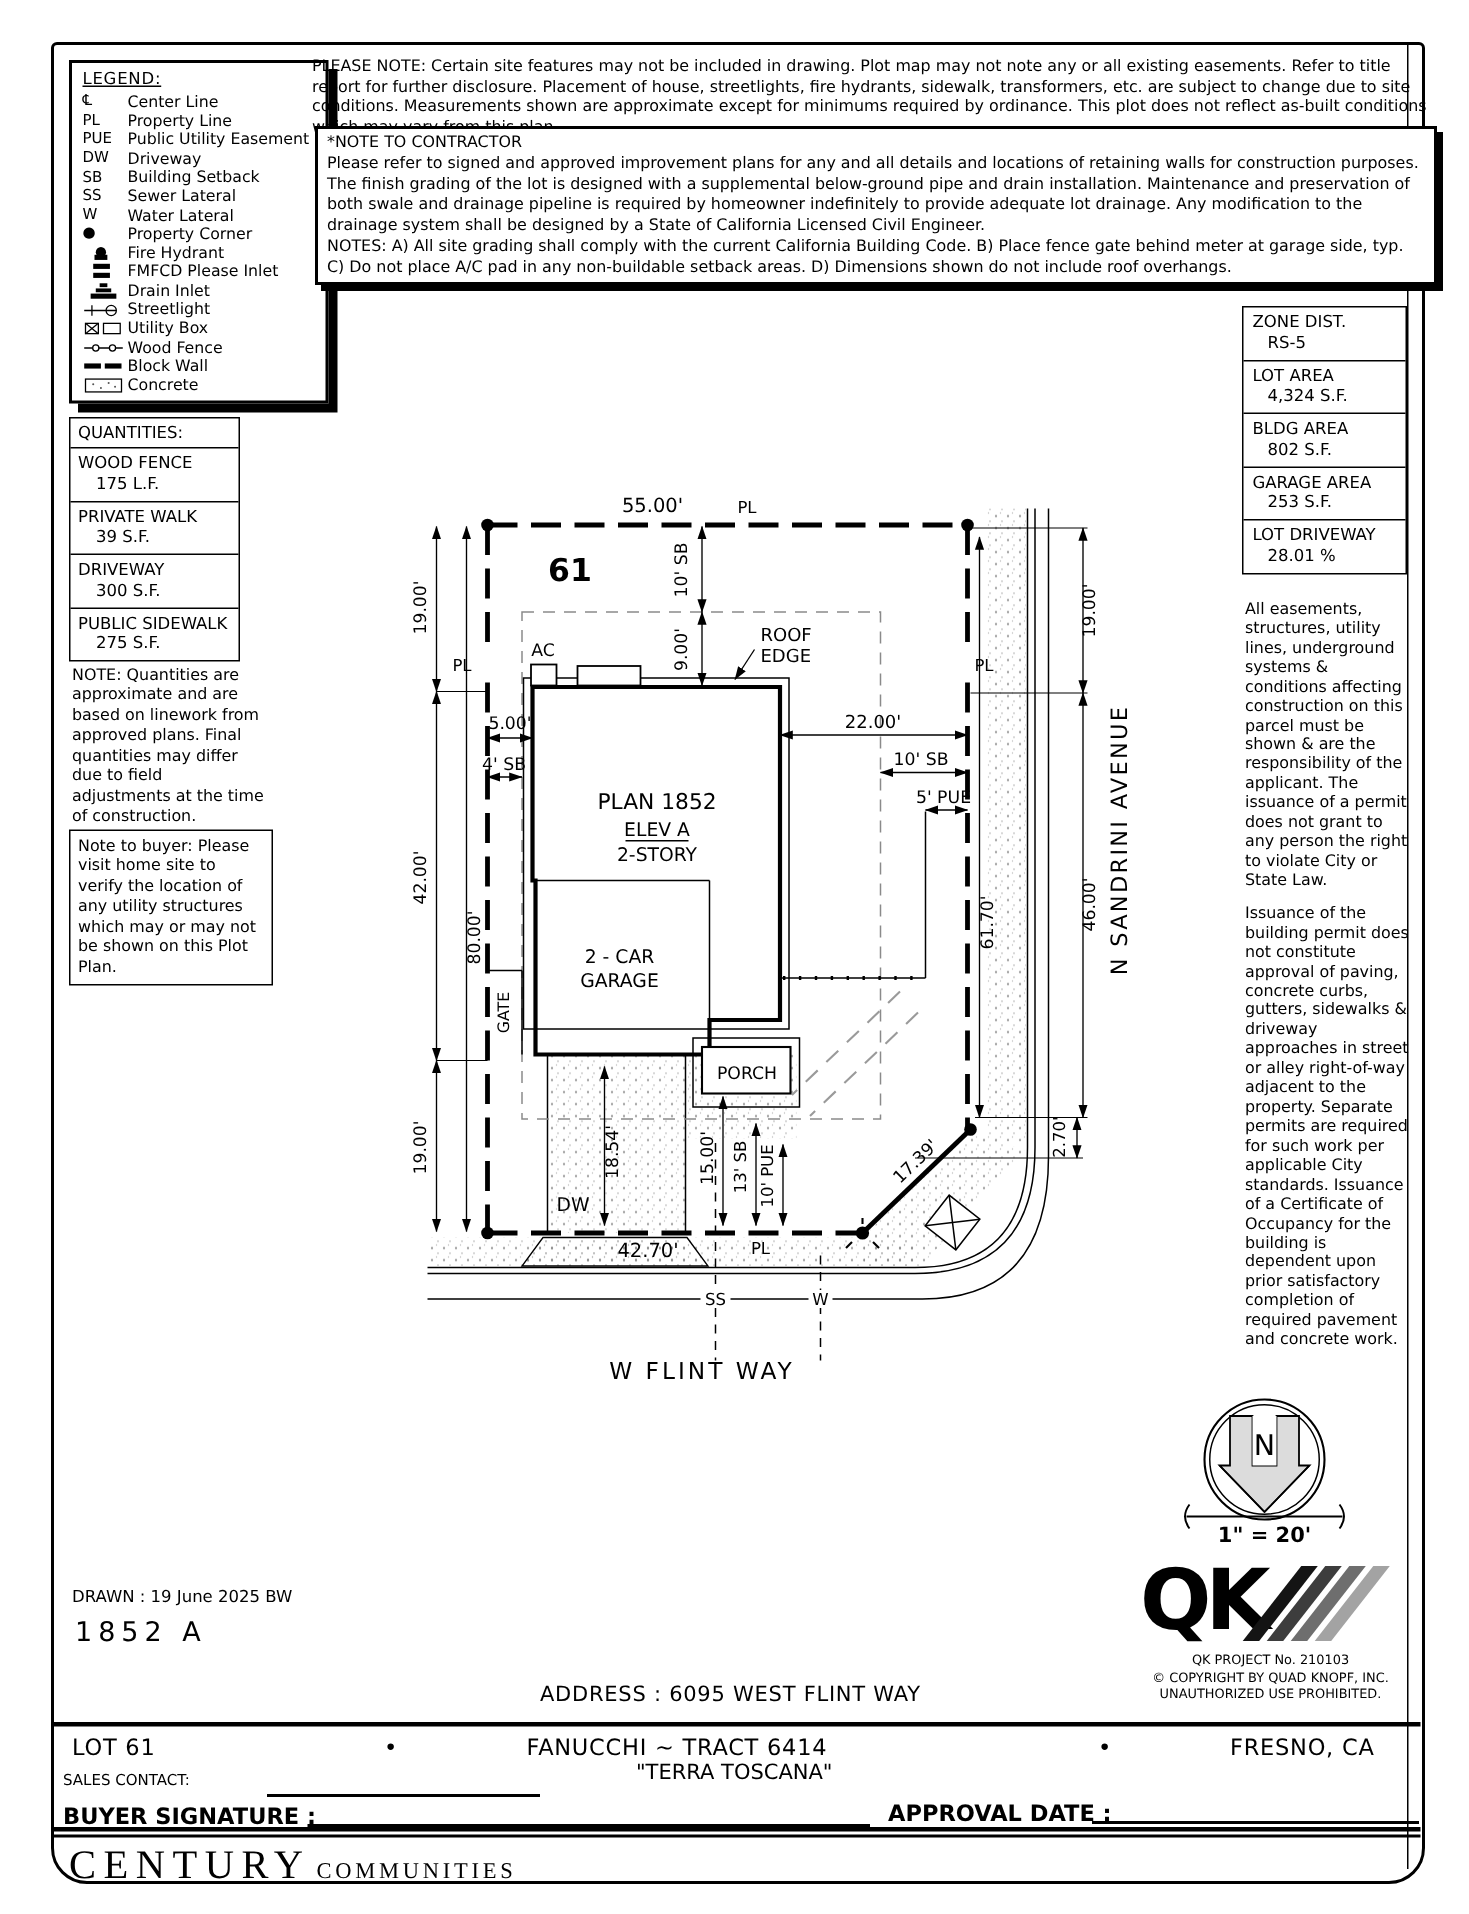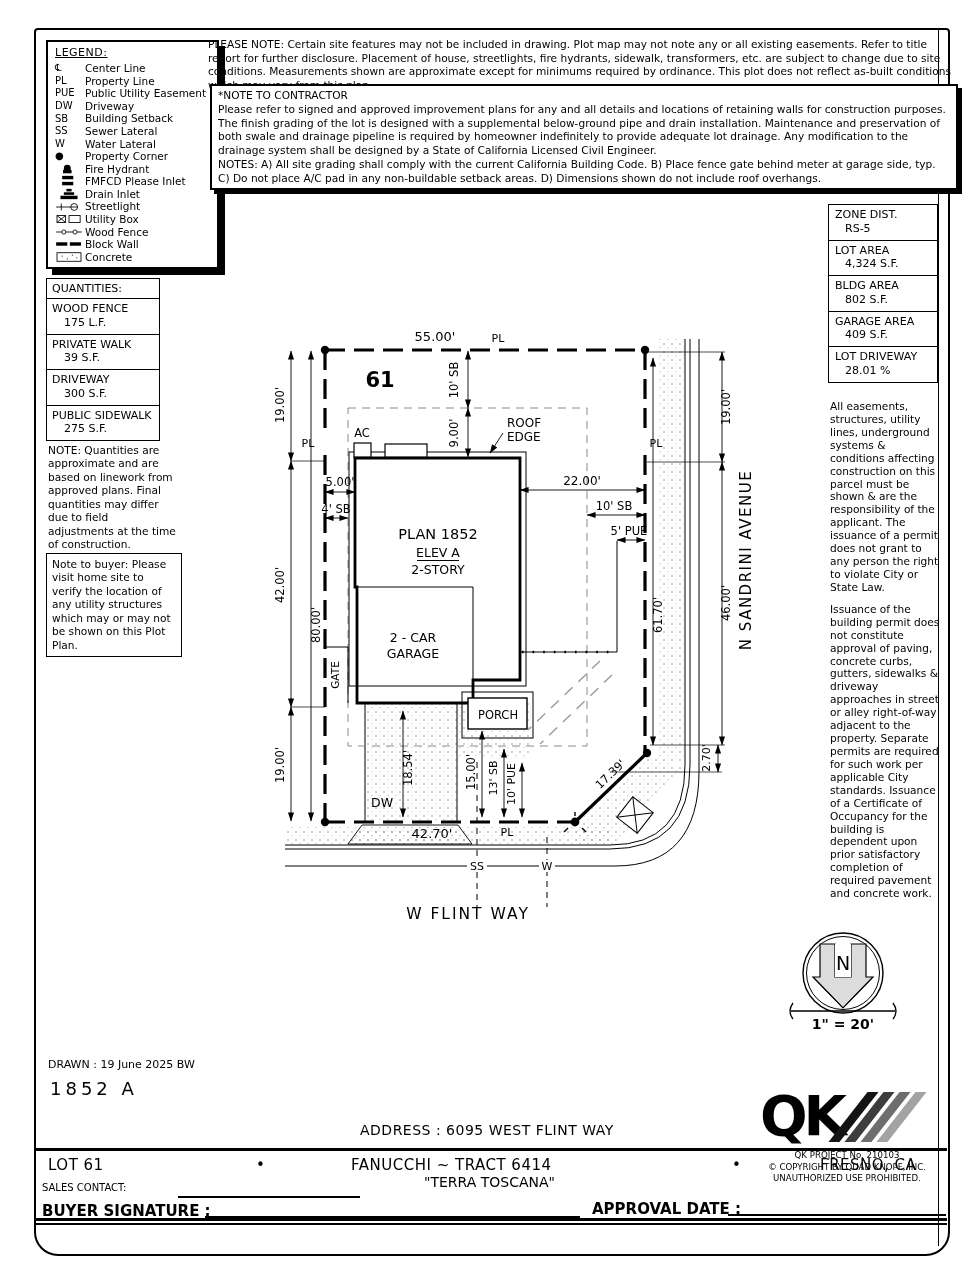--- a/index.html
+++ b/index.html
@@ -45,21 +45,21 @@
   .thin{stroke:#000;stroke-width:1;fill:none;}
   .wall{stroke:#000;stroke-width:2.8;fill:#fff;}
   .plline{stroke:#000;stroke-width:3.2;stroke-dasharray:20 9;fill:none;}
   .sbdash{stroke:#8a8a8a;stroke-width:1;stroke-dasharray:8 6;fill:none;}
   .graydiag{stroke:#9a9a9a;stroke-width:1.4;stroke-dasharray:11 8;}
   
   .north{left:793px;top:928px;}
   .scale-label{left:793px;top:1016px;width:100px;text-align:center;font-size:14px;font-weight:bold;}
   
   .qk{left:752px;top:1040px;width:190px;text-align:center;}
-  .qk-mark{position:relative;height:62px;margin-top:48px;}
+  .qk-mark{position:relative;height:62px;}
   .qk-letters{position:absolute;left:8px;top:0;font-size:56px;font-weight:900;letter-spacing:-4px;line-height:56px;}
   .stripe{position:absolute;top:4px;width:11px;height:50px;transform:skewX(-38deg);}
   .qk-line{font-size:8.6px;line-height:1.35;}
   
   .drawn{left:48px;top:1058px;font-size:11px;}
   .plan-no{left:50px;top:1078px;font-size:18px;letter-spacing:4px;}
   .plot-title{left:44px;top:1096px;font-size:37px;letter-spacing:9px;color:#f4f4f4;
               -webkit-text-stroke:1.2px #1a1a1a;font-weight:400;}
   .address{left:360px;top:1122px;font-size:14px;letter-spacing:.5px;}
   .hr1{left:35px;top:1148px;width:912px;height:3px;background:#000;}
@@ -217,21 +217,21 @@
     <div class="zone-cell">
         <div>LOT AREA</div>
         <div class="zone-val">4,324 S.F.</div>
       </div>
     <div class="zone-cell">
         <div>BLDG AREA</div>
         <div class="zone-val">802 S.F.</div>
       </div>
     <div class="zone-cell">
         <div>GARAGE AREA</div>
-        <div class="zone-val">409 S.F.</div>
+        <div class="zone-val">253 S.F.</div>
       </div>
     <div class="zone-cell">
         <div>LOT DRIVEWAY</div>
         <div class="zone-val">28.01 %</div>
       </div>
   </div>
 
   <div class="abs qty">
     <div class="qty-title">QUANTITIES:</div>
     <div class="qty-cell">
@@ -467,14 +467,18 @@
   <div class="abs sales">SALES CONTACT:</div>
   <div class="abs fieldline" style="left:178px;top:1178px;width:182px;height:18px;"></div>
   <div class="abs buyer">BUYER SIGNATURE :</div>
   <div class="abs fieldline" style="left:205px;top:1198px;width:375px;height:18px;"></div>
   <div class="abs approval">APPROVAL DATE :</div>
   <div class="abs fieldline" style="left:728px;top:1196px;width:218px;height:18px;"></div>
 
   <div class="abs hr2a"></div>
   <div class="abs hr2b"></div>
 
+  <div class="abs century">
+    <span class="century-name">CENTURY</span>
+    <span class="century-sub">COMMUNITIES</span>
+  </div>
 
 </div>
 
 </body></html>

